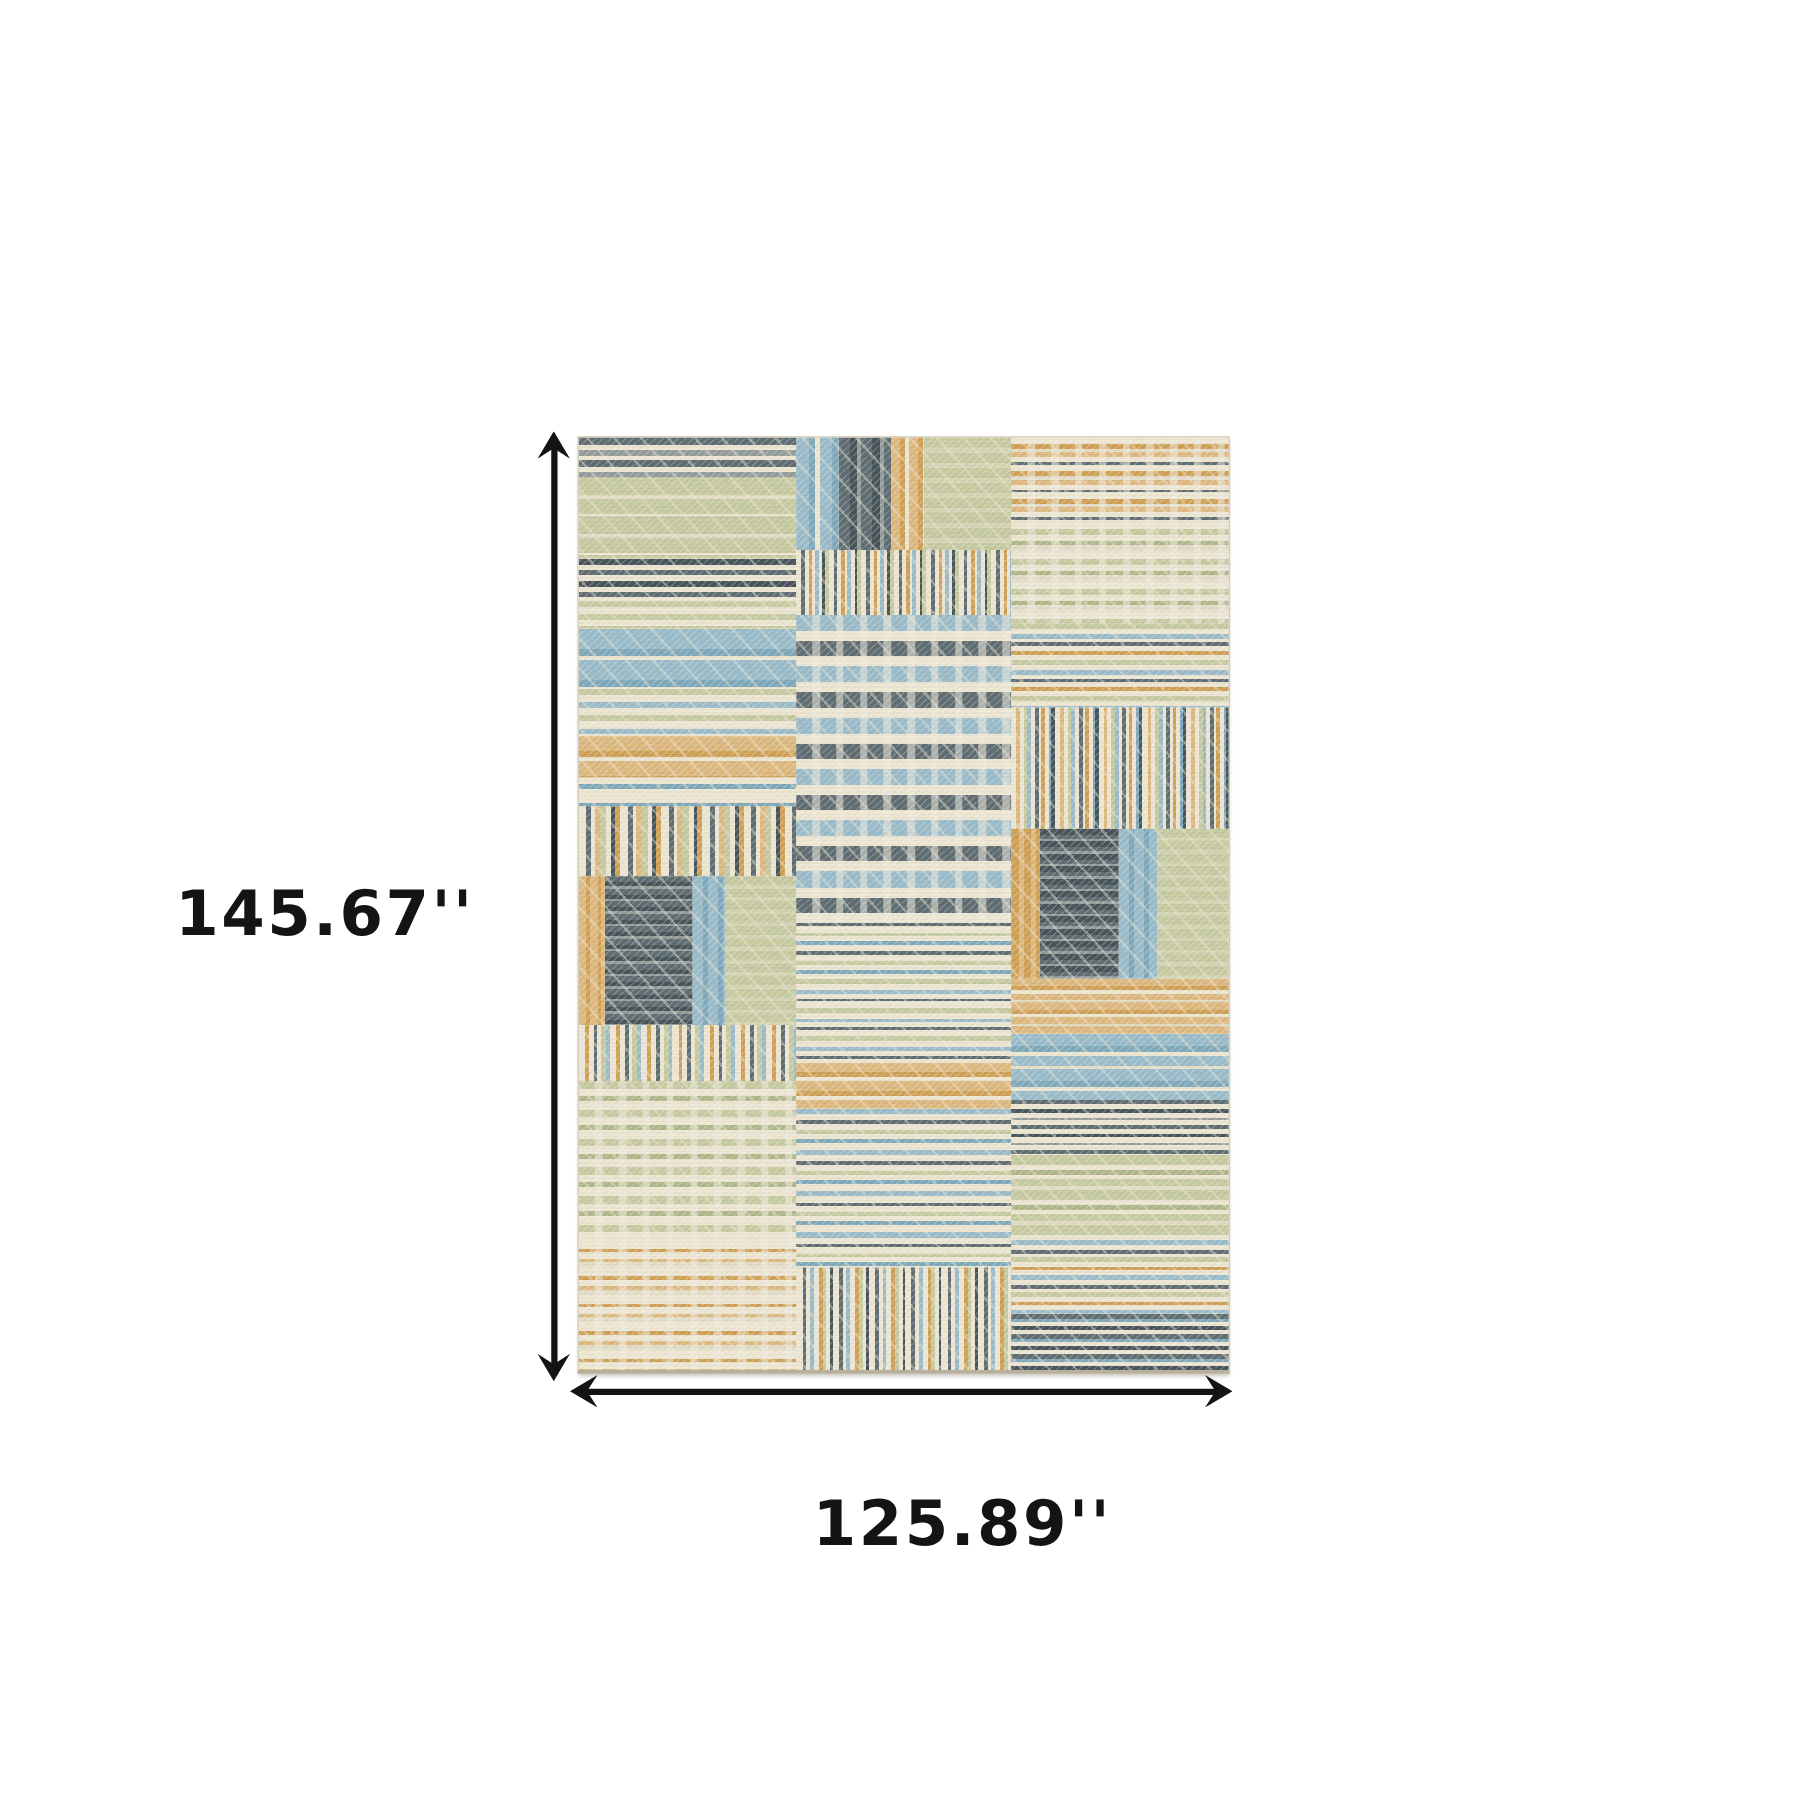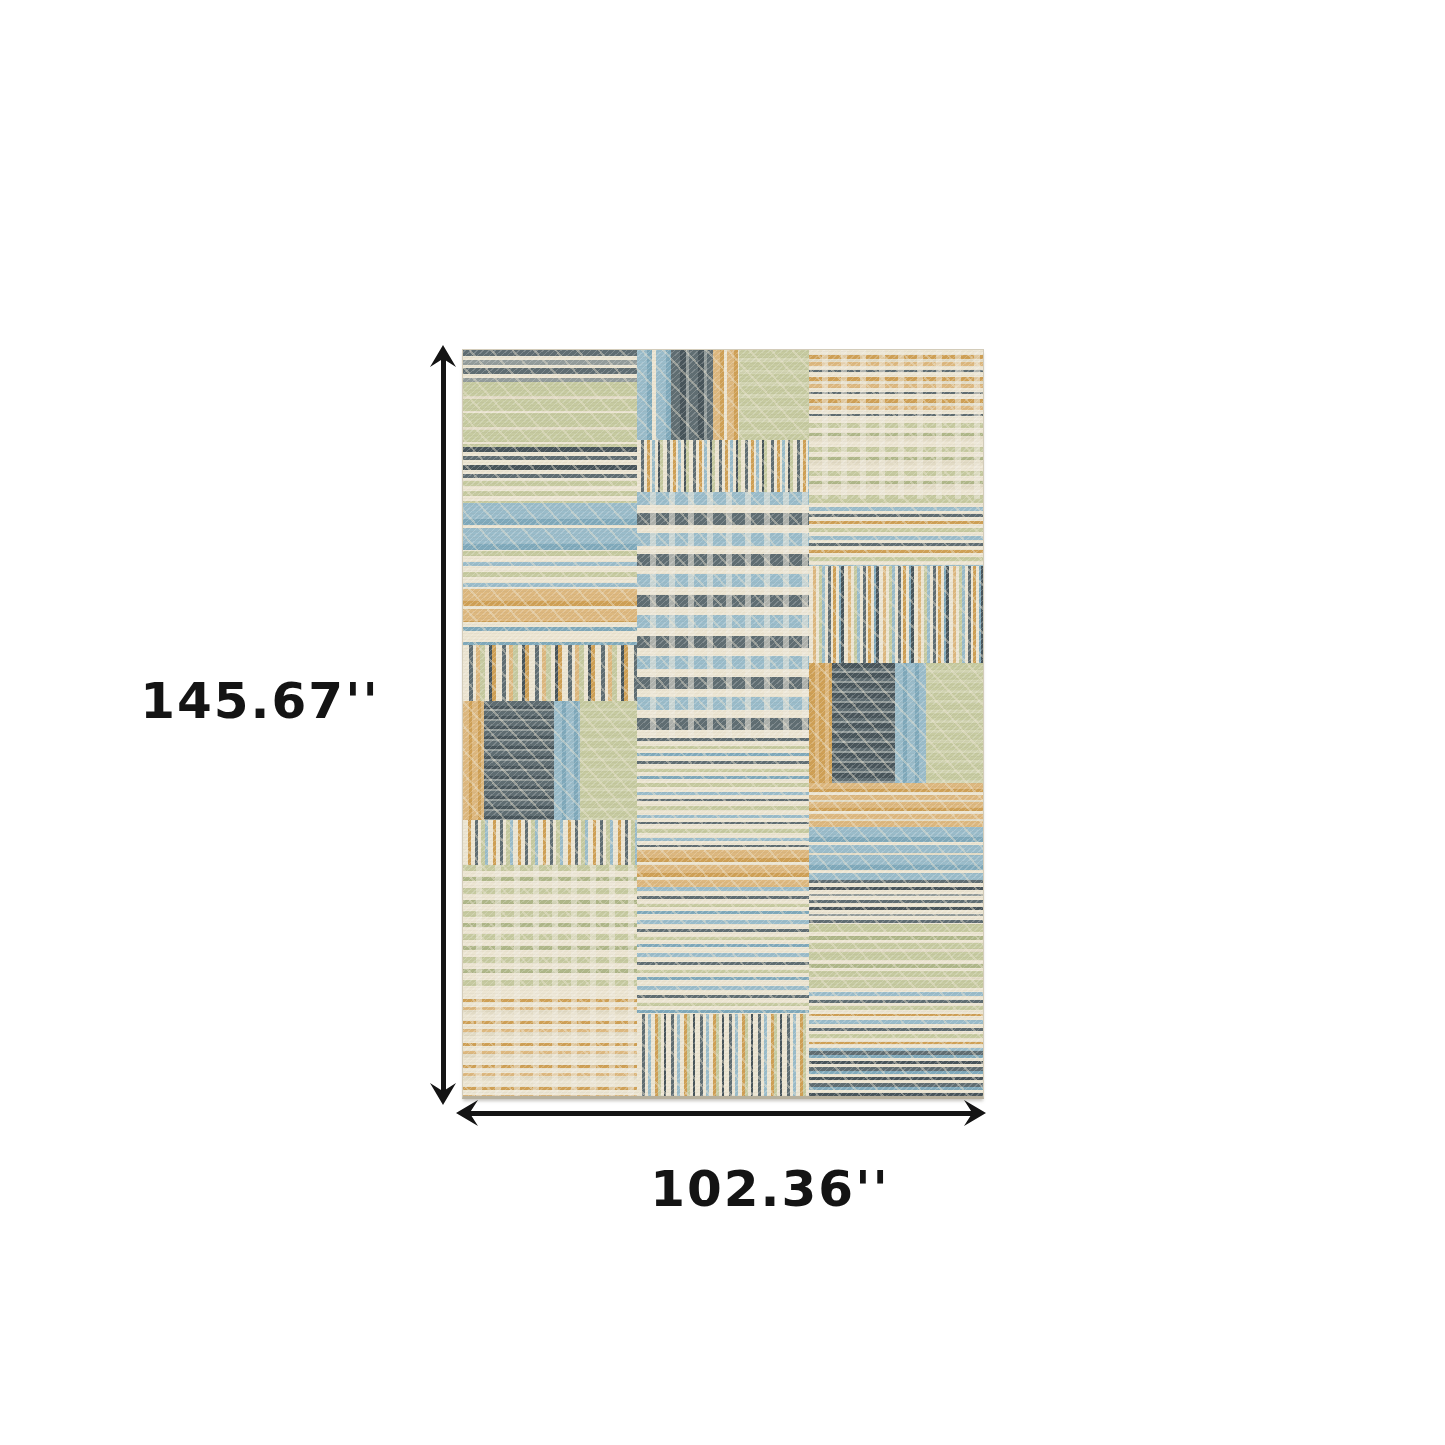--- a/index.html
+++ b/index.html
@@ -75,20 +75,21 @@
 
   
   .dim-label {
     position: absolute;
     color: var(--text, #141414);
     font-size: 50px;
     font-weight: 700;
     letter-spacing: 2px;
     text-align: center;
     white-space: nowrap;
+    margin-top: 30px;
   }
   .height-label { left: 140px; top: 672px; width: 240px; }
   .width-label  { left: 645px; top: 1160px; width: 250px; }
 </style>
 </head>
 <body style="--bg: #ffffff; --arrow: #141414; --text: #141414; --rug-base: #ece5d2;">
 
 <div class="canvas">
 
   <div class="rug">
@@ -142,15 +143,15 @@
   </div>
 
   <div class="dim-arrow h-arrow">
     <div class="head head-left"></div>
     <div class="line"></div>
     <div class="head head-right"></div>
   </div>
 
   <div class="dim-label height-label">145.67''</div>
 
-  <div class="dim-label width-label">102.36''</div>
+  <div class="dim-label width-label">125.89''</div>
 
 </div>
 
 </body></html>

